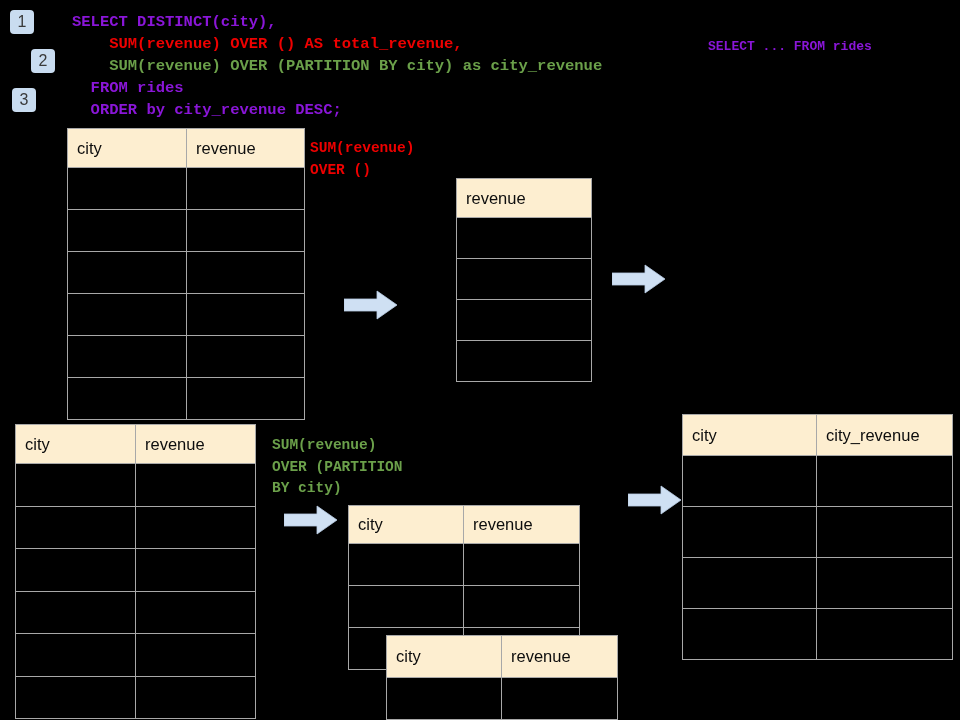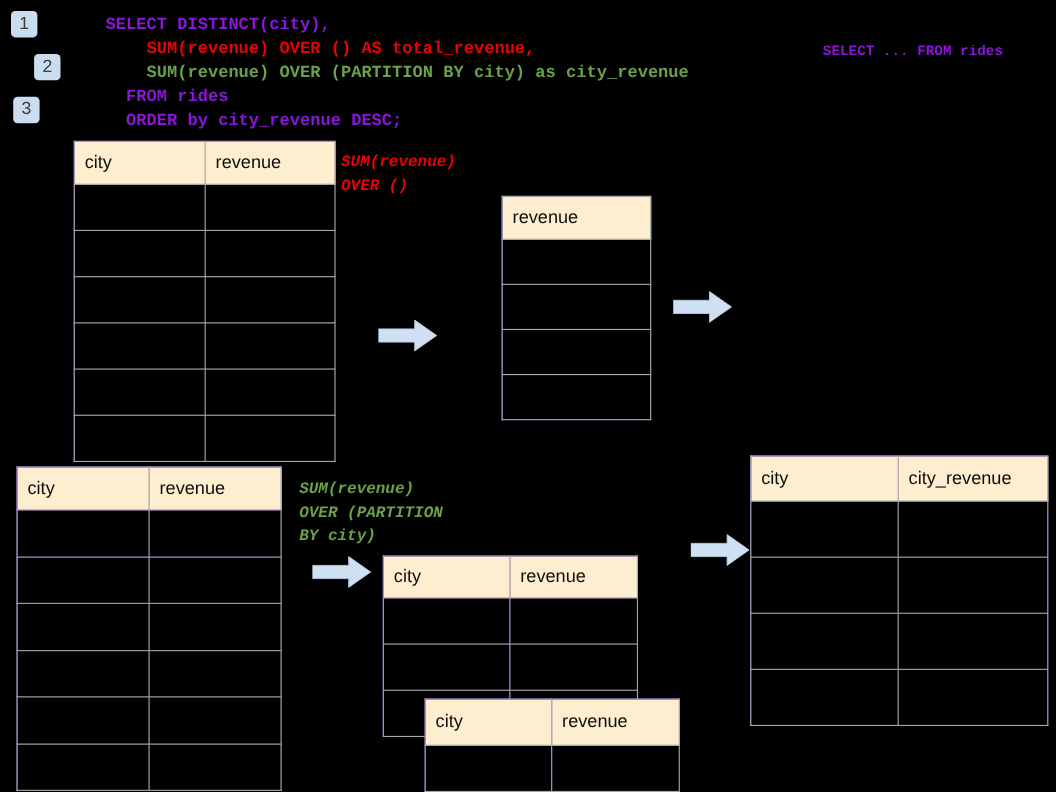--- a/index.html
+++ b/index.html
@@ -12,36 +12,36 @@
     width: 960px;
     height: 720px;
     background: #000000;
     overflow: hidden;
     font-family: "Liberation Sans", sans-serif;
   }
 
   
   .code-block {
     position: absolute;
-    left: 96px;
+    left: 72px;
     top: 11px;
     font-family: "Liberation Mono", monospace;
     font-size: 15.5px;
     line-height: 22px;
     white-space: pre;
     font-weight: bold;
     letter-spacing: 0px;
   }
   .c-purple { color: #8a16d8; }
   .c-red    { color: #ee0000; }
   .c-green  { color: #6ba04a; }
 
   .code-aside {
     position: absolute;
-    left: 748px;
+    left: 708px;
     top: 37px;
     width: 200px;
     font-family: "Liberation Mono", monospace;
     font-size: 13px;
     line-height: 19px;
     font-weight: bold;
     color: #8a16d8;
     white-space: pre-wrap;
   }
 
@@ -63,21 +63,20 @@
   .badge-3 { left: 12px; top: 88px; }
 
   
   .annot {
     position: absolute;
     font-family: "Liberation Mono", monospace;
     font-size: 14.5px;
     line-height: 21.5px;
     font-weight: bold;
     white-space: pre-wrap;
-    font-style: italic;
   }
   .annot-red   { color: #ee0000; left: 310px; top: 138px; width: 150px; }
   .annot-green { color: #6ba04a; left: 272px; top: 435px; width: 190px; }
 
   
   .tbl {
     position: absolute;
     border-collapse: collapse;
     table-layout: fixed;
     background: #6d28d9;

